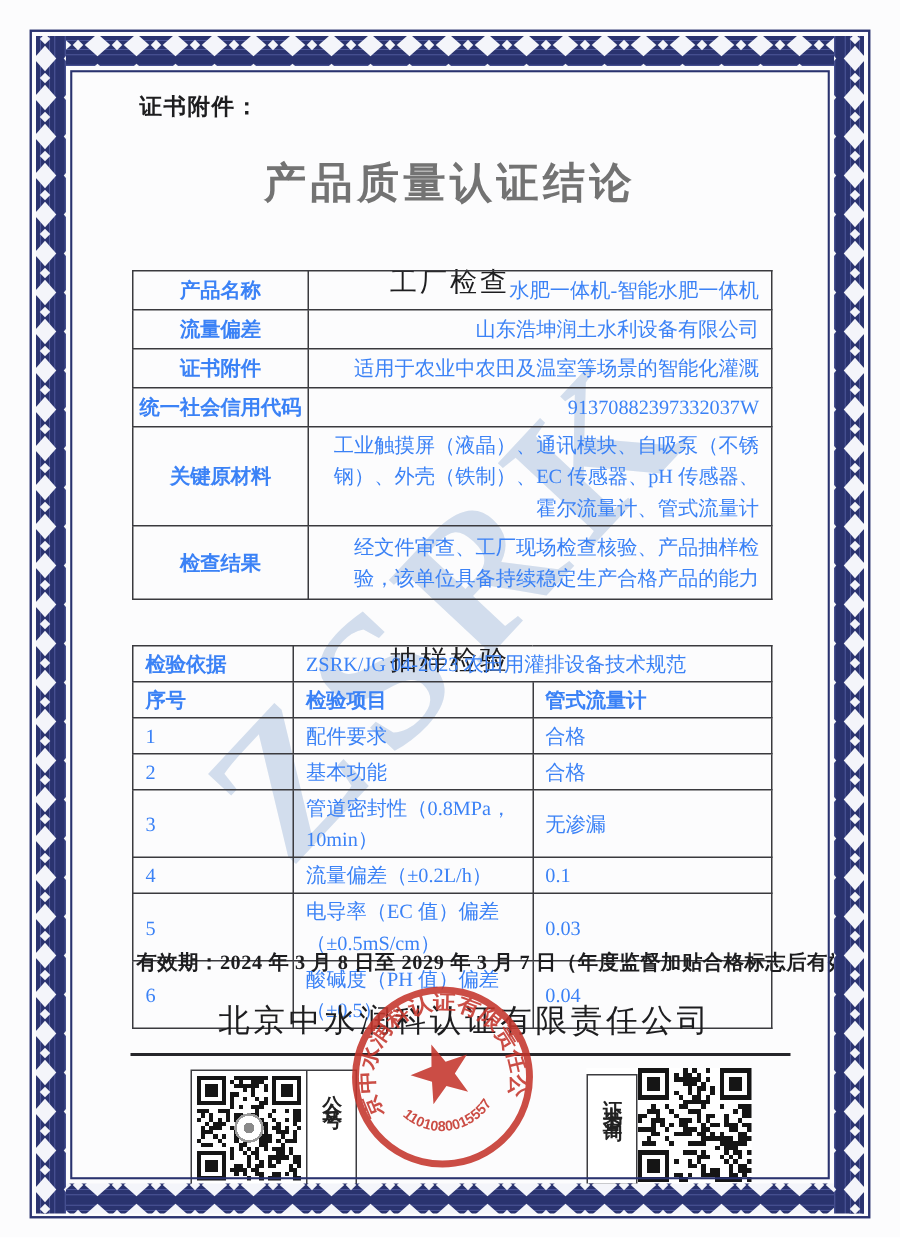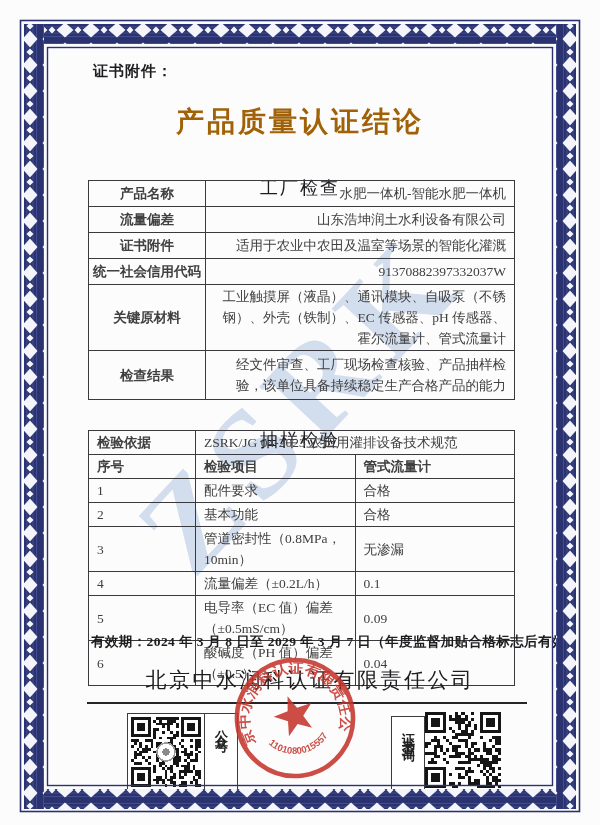--- a/index.html
+++ b/index.html
@@ -10,26 +10,26 @@
   .z-content{z-index:2;}
   .z-border{z-index:3;pointer-events:none;}
   .z-seal{z-index:4;}
 
   .watermark{position:absolute;left:70px;top:330px;width:460px;text-align:center;
     font-size:128px;font-weight:bold;letter-spacing:14px;color:rgba(128,162,206,0.34);
     transform:rotate(-47deg);transform-origin:center center;font-family:"Liberation Serif",serif;}
 
   .attachment{position:absolute;left:93px;top:62px;font-size:15px;font-weight:bold;letter-spacing:1px;}
   .doc-title{position:absolute;left:0;right:0;top:103px;text-align:center;font-size:28px;font-weight:bold;
-    letter-spacing:3px;font-family:"Liberation Sans","DejaVu Sans",sans-serif;color:#a16207;}
+    letter-spacing:3px;font-family:"Liberation Sans","DejaVu Sans",sans-serif;color:#737373;}
   .section-heading{position:absolute;left:0;right:0;text-align:center;font-size:18px;font-weight:400;letter-spacing:2px;margin-top:27px;}
   .h-factory{top:149px;}
   .h-sampling{top:401px;}
 
-  table.cert{position:absolute;border-collapse:collapse;table-layout:fixed;font-size:13.5px;color:#404040;font-family:Liberation Serif, serif;}
+  table.cert{position:absolute;border-collapse:collapse;table-layout:fixed;font-size:13.5px;color:#3b82f6;font-family:Liberation Serif, serif;}
   table.cert td{border:1.6px solid #3a3a3e;padding:1px 8px;line-height:21px;}
   .t-factory{left:88px;top:180px;width:427px;}
   .t-factory td.lab{width:112px;text-align:center;font-weight:600;padding:1px 2px;}
   .t-factory td.val{text-align:right;padding-left:11px;}
   .t-factory tr.r1 td{height:23px;}
   .t-factory tr.r2 td{height:46px;margin-top:24px;}
   .t-sampling{left:88px;top:430px;width:427px;}
   .t-sampling td{text-align:left;height:20px;}
   .t-sampling td.c1{width:90px;font-weight:600;}
   .t-sampling td.c1n{width:90px;font-weight:400;}
@@ -124,21 +124,21 @@
         <td class="c3">无渗漏</td>
       </tr>
       <tr>
         <td class="c1n">4</td>
         <td>流量偏差（±0.2L/h）</td>
         <td class="c3">0.1</td>
       </tr>
       <tr>
         <td class="c1n">5</td>
         <td>电导率（EC 值）偏差（±0.5mS/cm）</td>
-        <td class="c3">0.09</td>
+        <td class="c3">0.03</td>
       </tr>
       <tr>
         <td class="c1n">6</td>
         <td>酸碱度（PH 值）偏差（±0.5）</td>
         <td class="c3">0.04</td>
       </tr>
     </tbody>
       </table>
 
     <div class="validity">有效期：2024 年 3 月 8 日至 2029 年 3 月 7 日（年度监督加贴合格标志后有效）</div>

